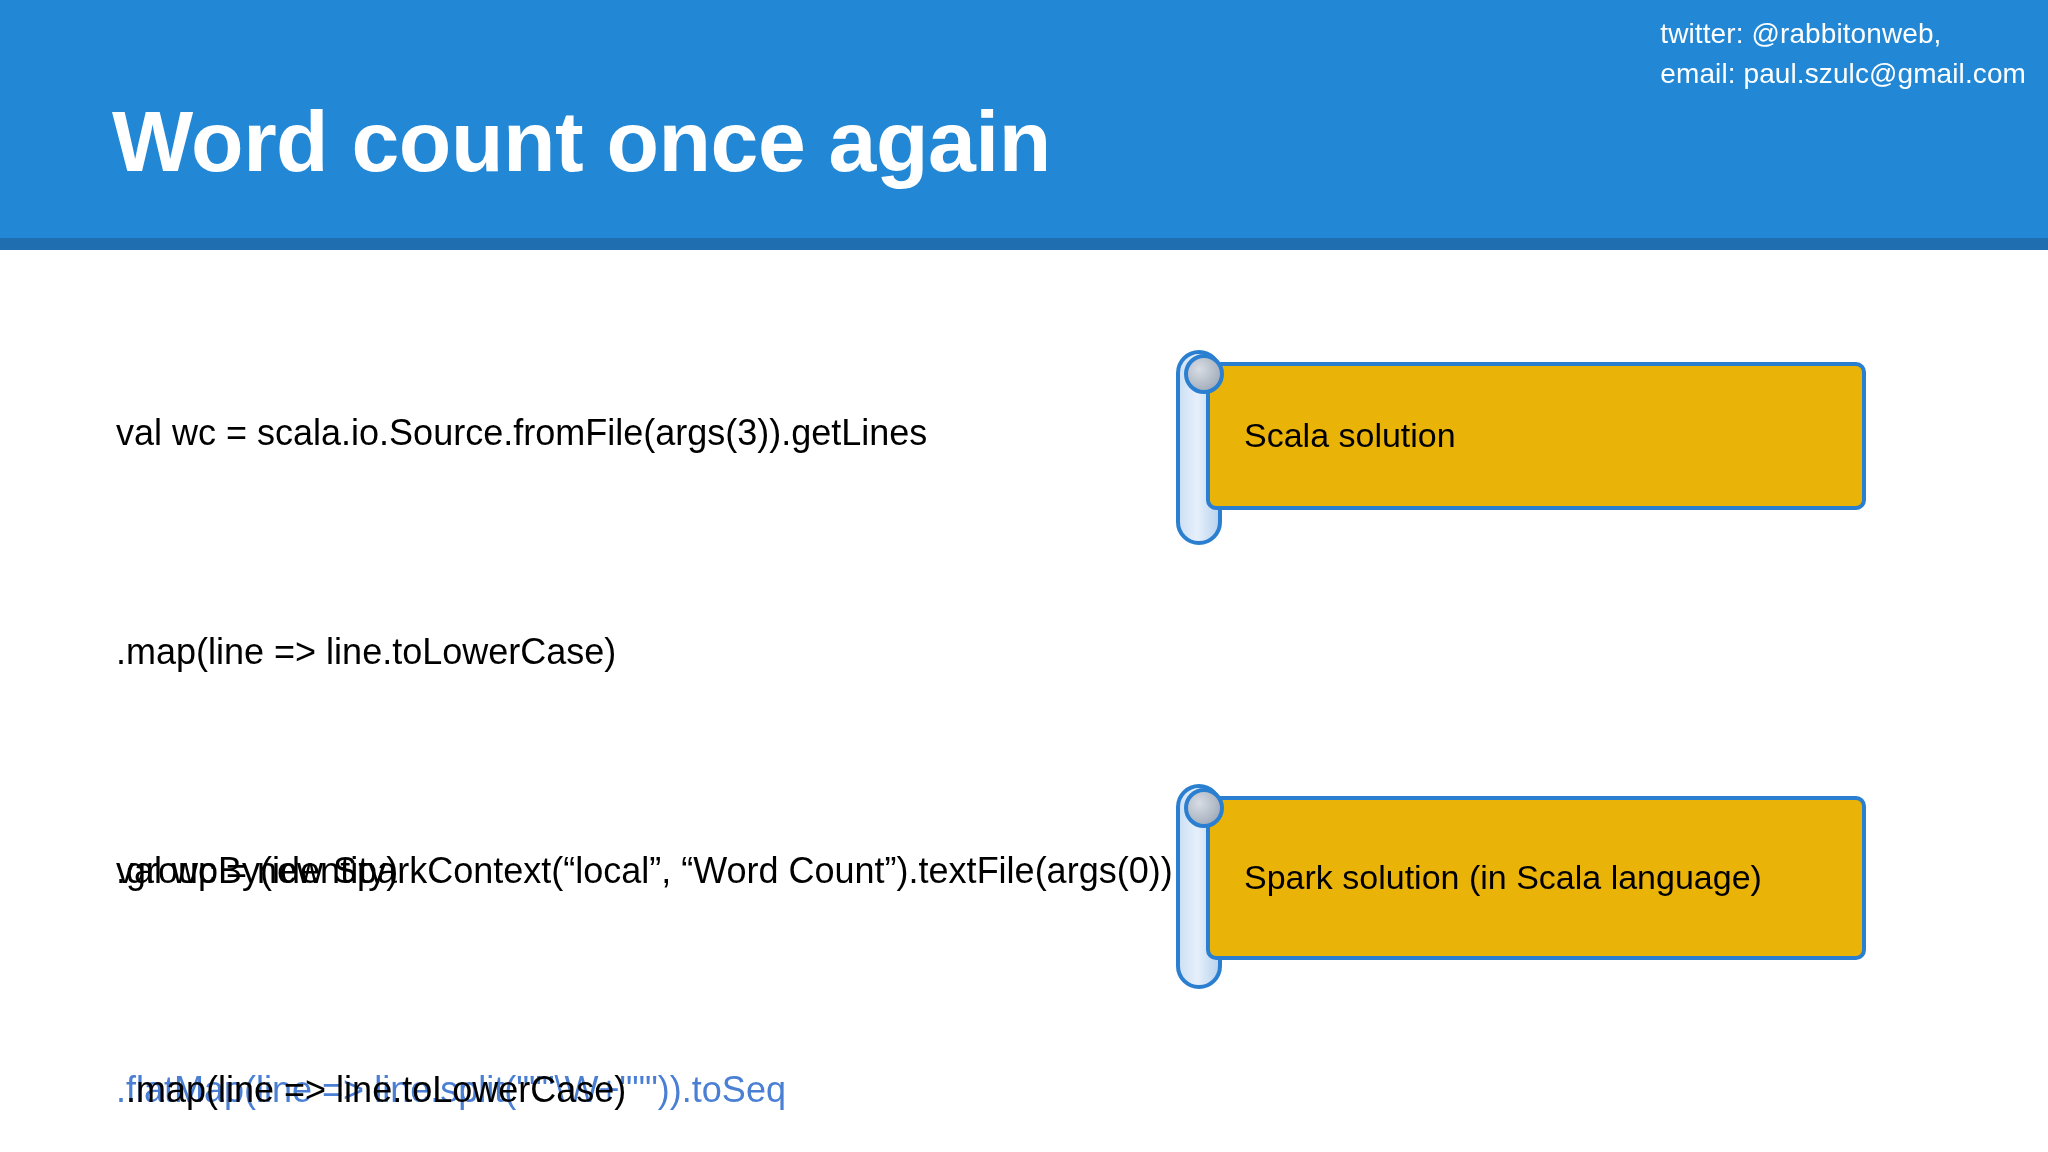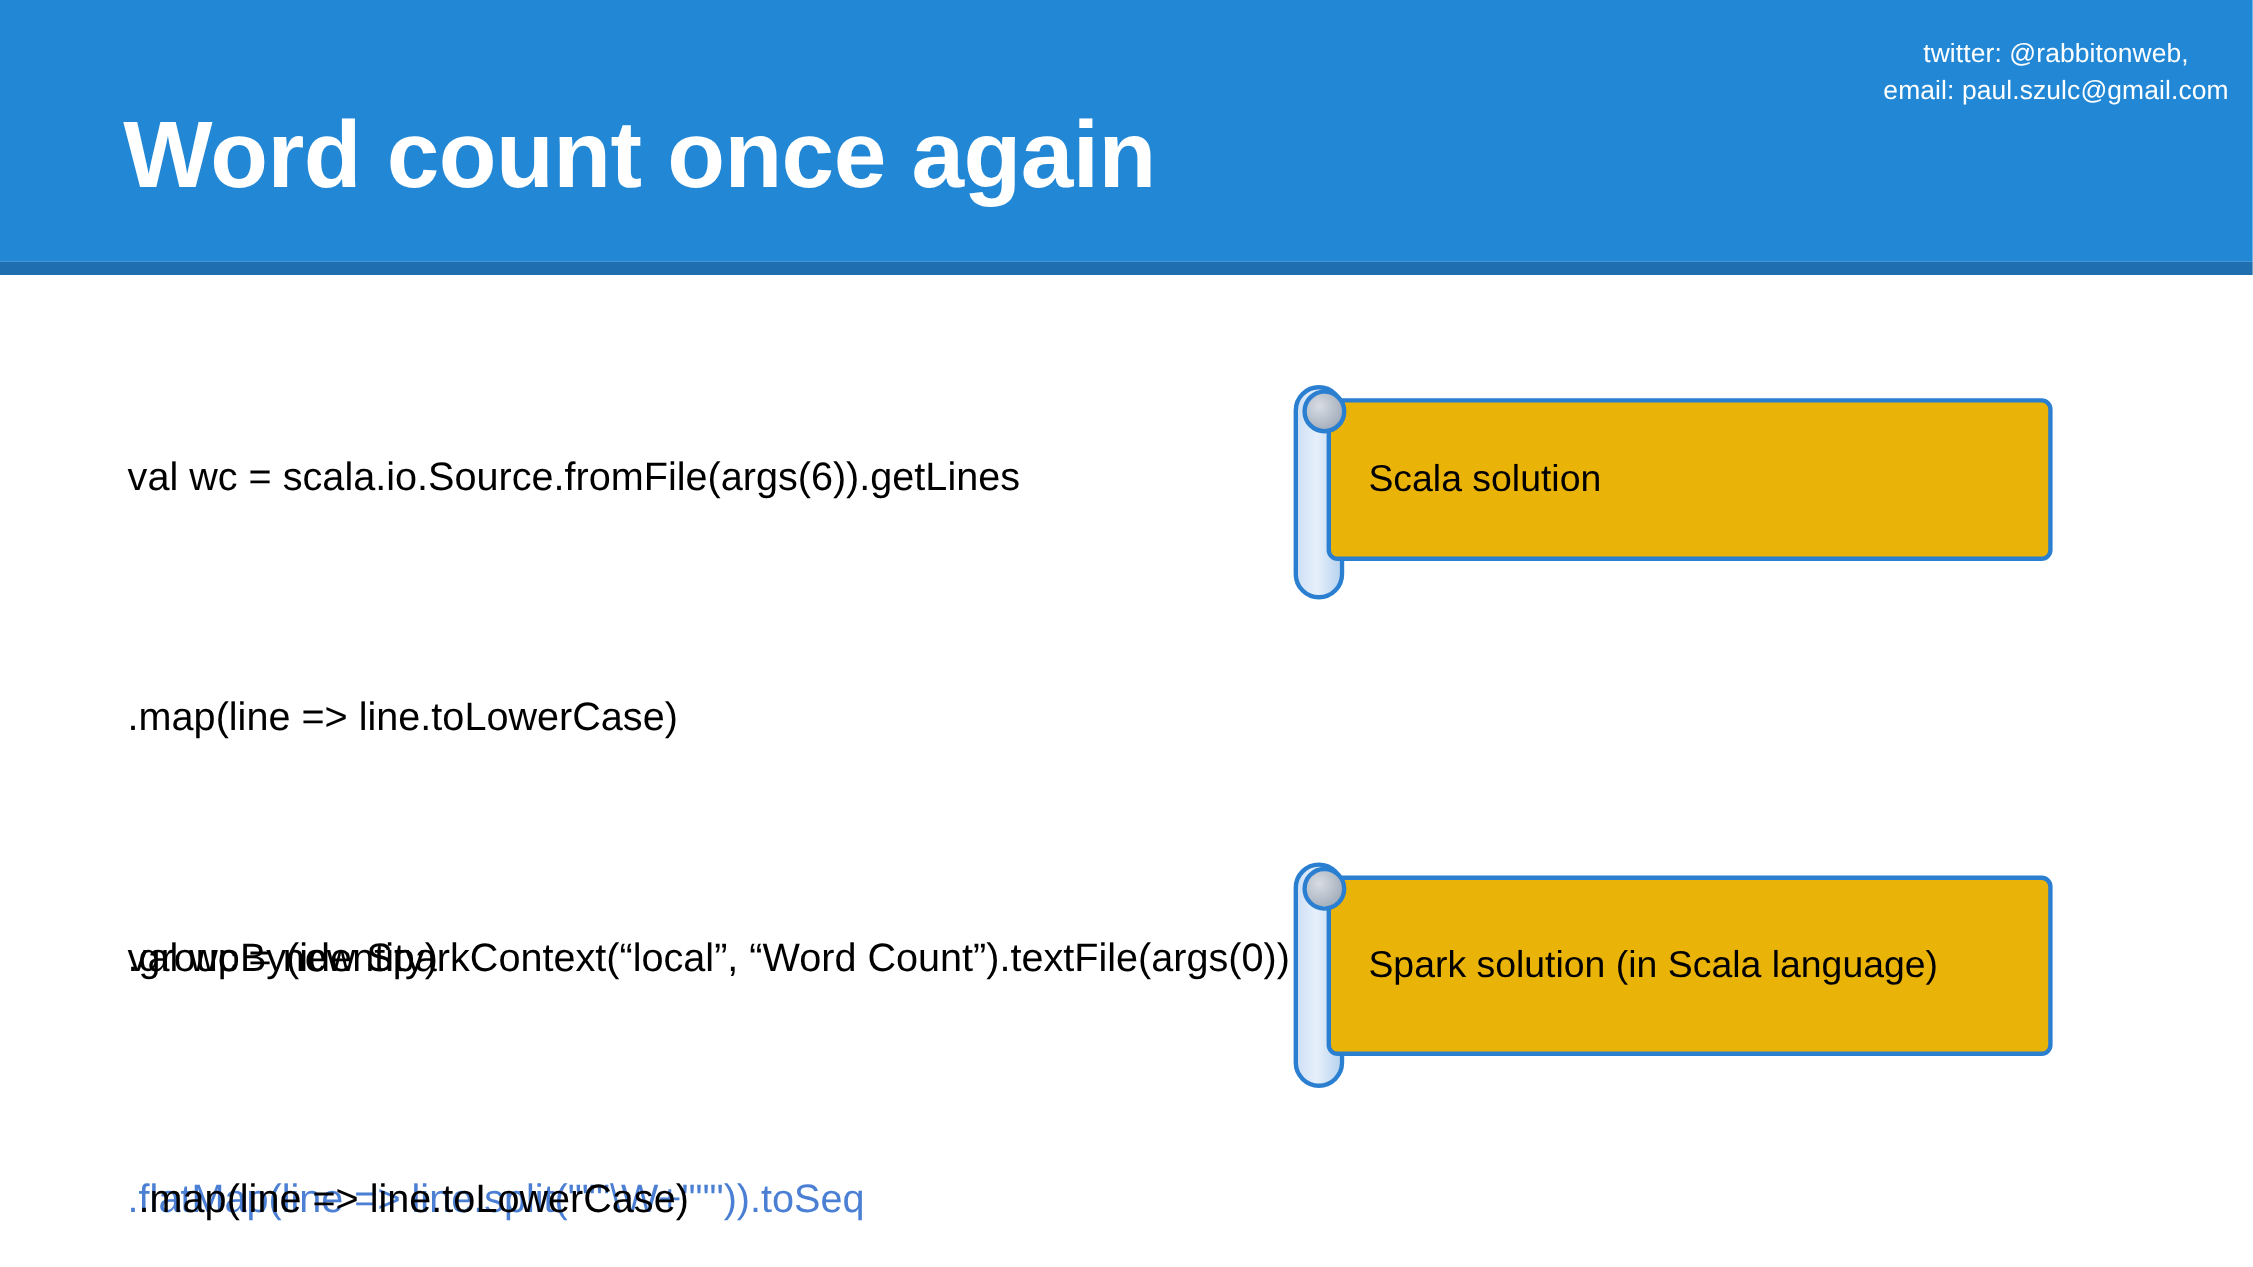--- a/index.html
+++ b/index.html
@@ -29,24 +29,24 @@
     position: absolute;
     left: 0;
     top: 238px;
     width: 2048px;
     height: 12px;
     background: #1f6fb0;
   }
   .contact {
     position: absolute;
     right: 22px;
-    top: 32px;
-    text-align: center;
+    top: 14px;
+    text-align: left;
     color: #ffffff;
-    font-size: 24px;
+    font-size: 28px;
     line-height: 1.42;
     letter-spacing: 0.1px;
   }
   .contact div { white-space: nowrap; }
 
   .slide-title {
     position: absolute;
     left: 112px;
     top: 98px;
     color: #ffffff;
@@ -124,21 +124,21 @@
 <div class="header-underline"></div>
 
 <div class="contact">
   <div>twitter: @rabbitonweb,</div>
   <div>email: paul.szulc@gmail.com</div>
 </div>
 
 <div class="slide-title">Word count once again</div>
 
 <div class="code-block" id="code-scala">
-  <div class="code-line">val wc = scala.io.Source.fromFile(args(6)).getLines</div>
+  <div class="code-line">val wc = scala.io.Source.fromFile(args(3)).getLines</div>
   <div class="code-line">.map(line =&gt; line.toLowerCase)</div>
   <div class="code-line">.groupBy(identity)</div>
   <div class="code-line accent">.flatMap(line =&gt; line.split("""\W+""")).toSeq</div>
   
 </div>
 
 <div class="code-block" id="code-spark">
   <div class="code-line">val wc = new SparkContext(“local”, “Word Count”).textFile(args(0))</div>
   <div class="code-line"> .map(line =&gt; line.toLowerCase)</div>
   

